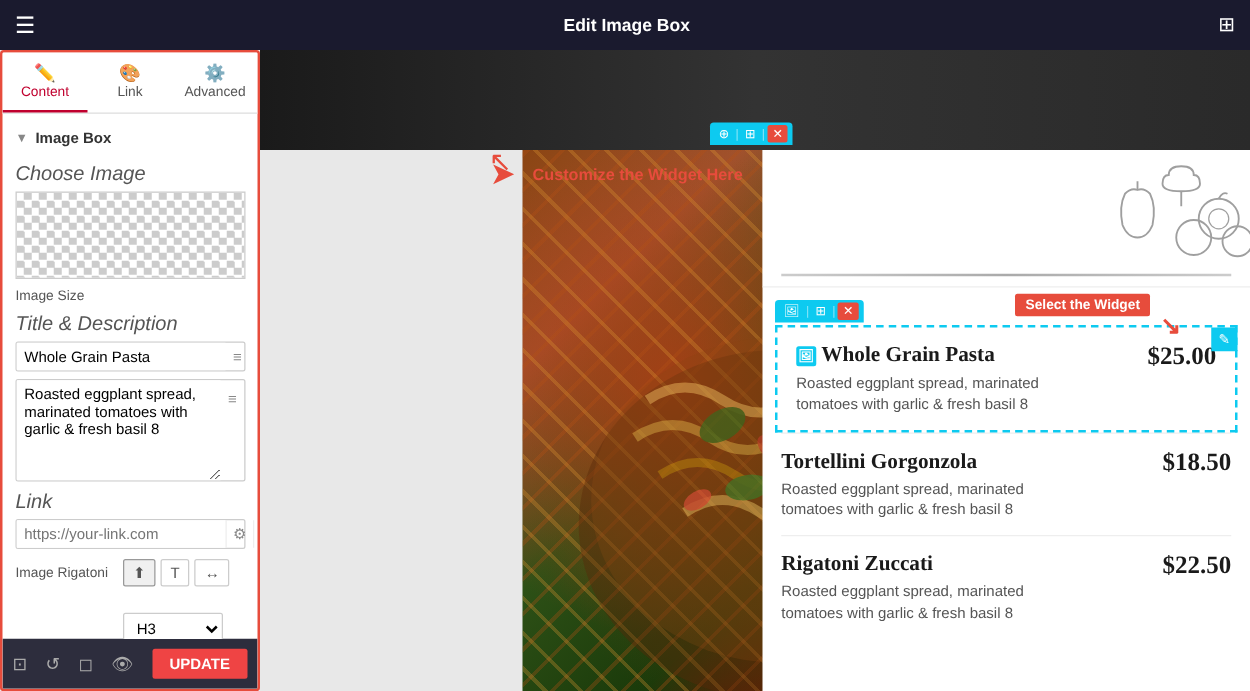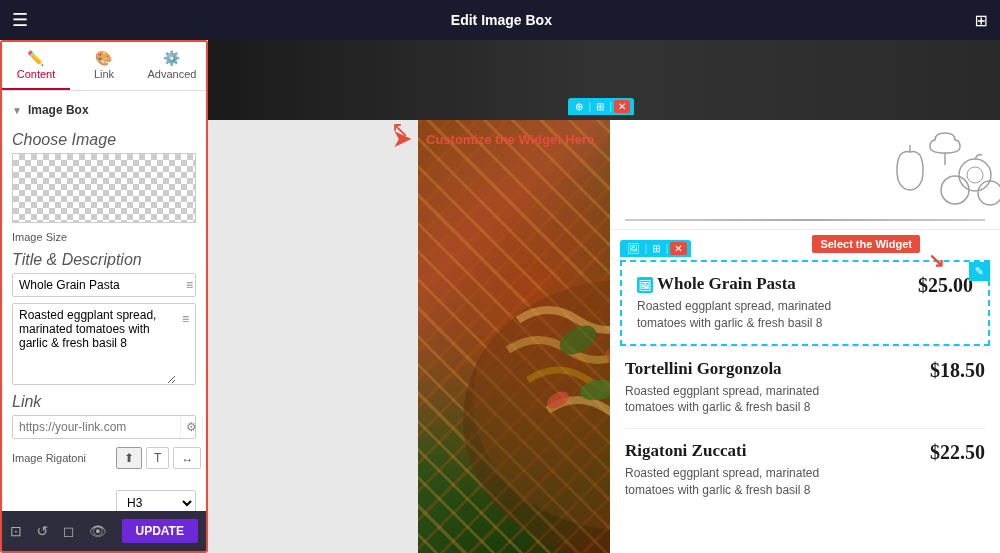--- a/index.html
+++ b/index.html
@@ -179,21 +179,21 @@
       height: 40px;
       background: #2d2d3d;
       display: flex;
       align-items: center;
       justify-content: space-between;
       padding: 0 8px;
       flex-shrink: 0;
     }
     .bottom-icon { color: #aaa; font-size: 14px; cursor: pointer; }
     .update-btn {
-      background: #6d28d9;
+      background: #ef4444;
       color: white;
       border: none;
       padding: 5px 14px;
       font-size: 12px;
       font-weight: bold;
       cursor: pointer;
       border-radius: 2px;
     }
 
     
@@ -364,21 +364,21 @@
       left: 185px;
       color: #e74c3c;
       font-size: 22px;
       font-weight: bold;
       z-index: 30;
     }
 
     .field-row {
       display: flex;
       align-items: center;
-      gap: 24px;
+      gap: 6px;
       margin-top: 8px;
     }
     .field-row-label {
       font-size: 11px;
       color: #555;
       min-width: 80px;
     }
 
     .red-border-box {
       border: 2px solid #e74c3c;

